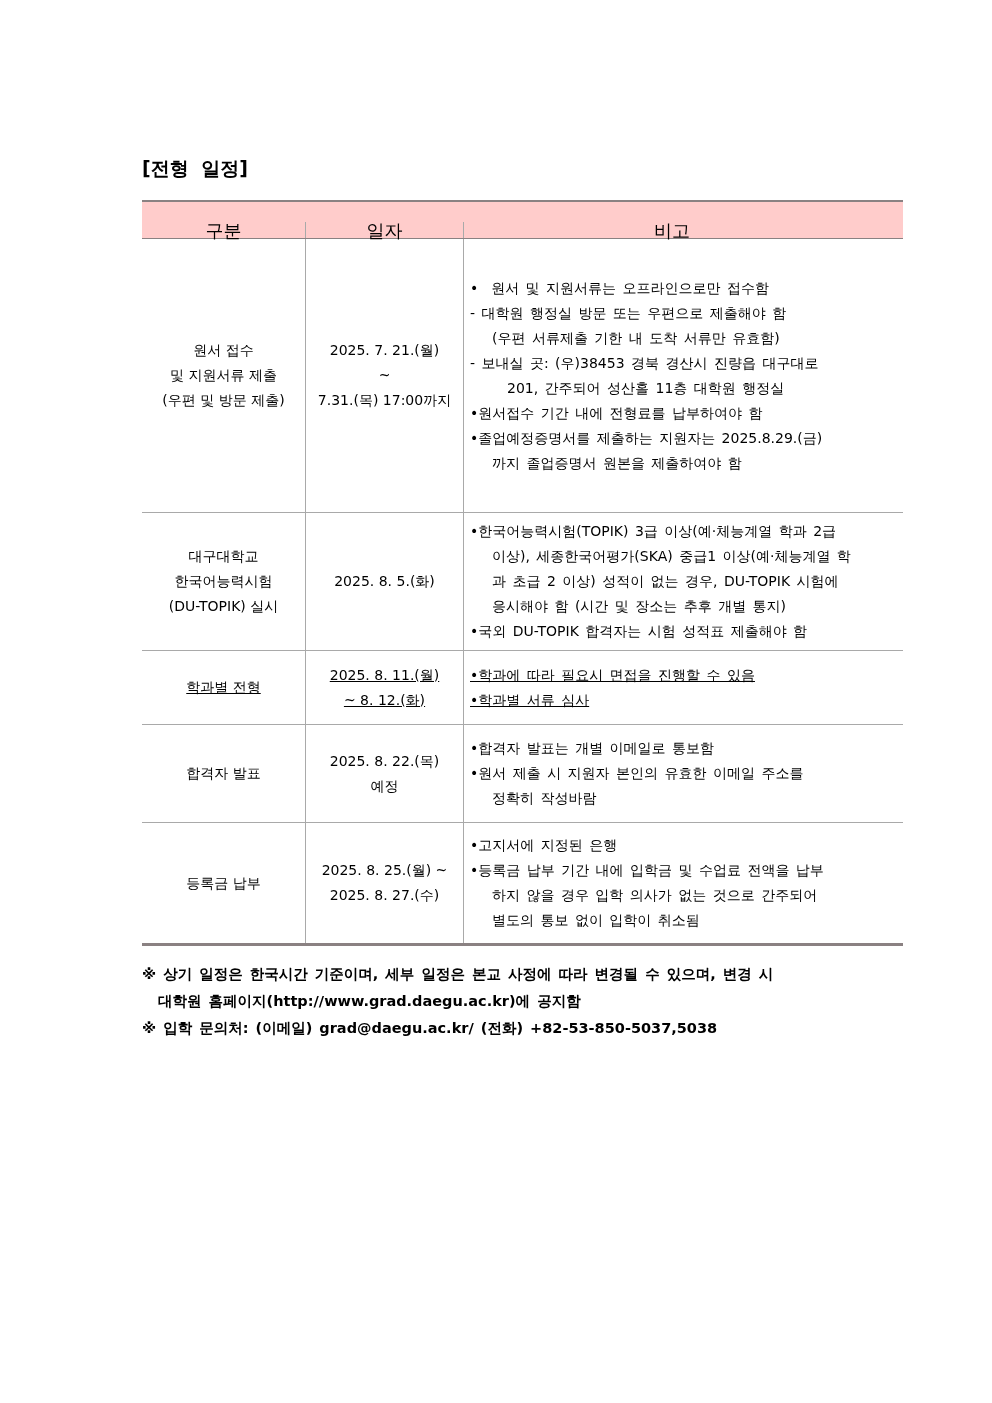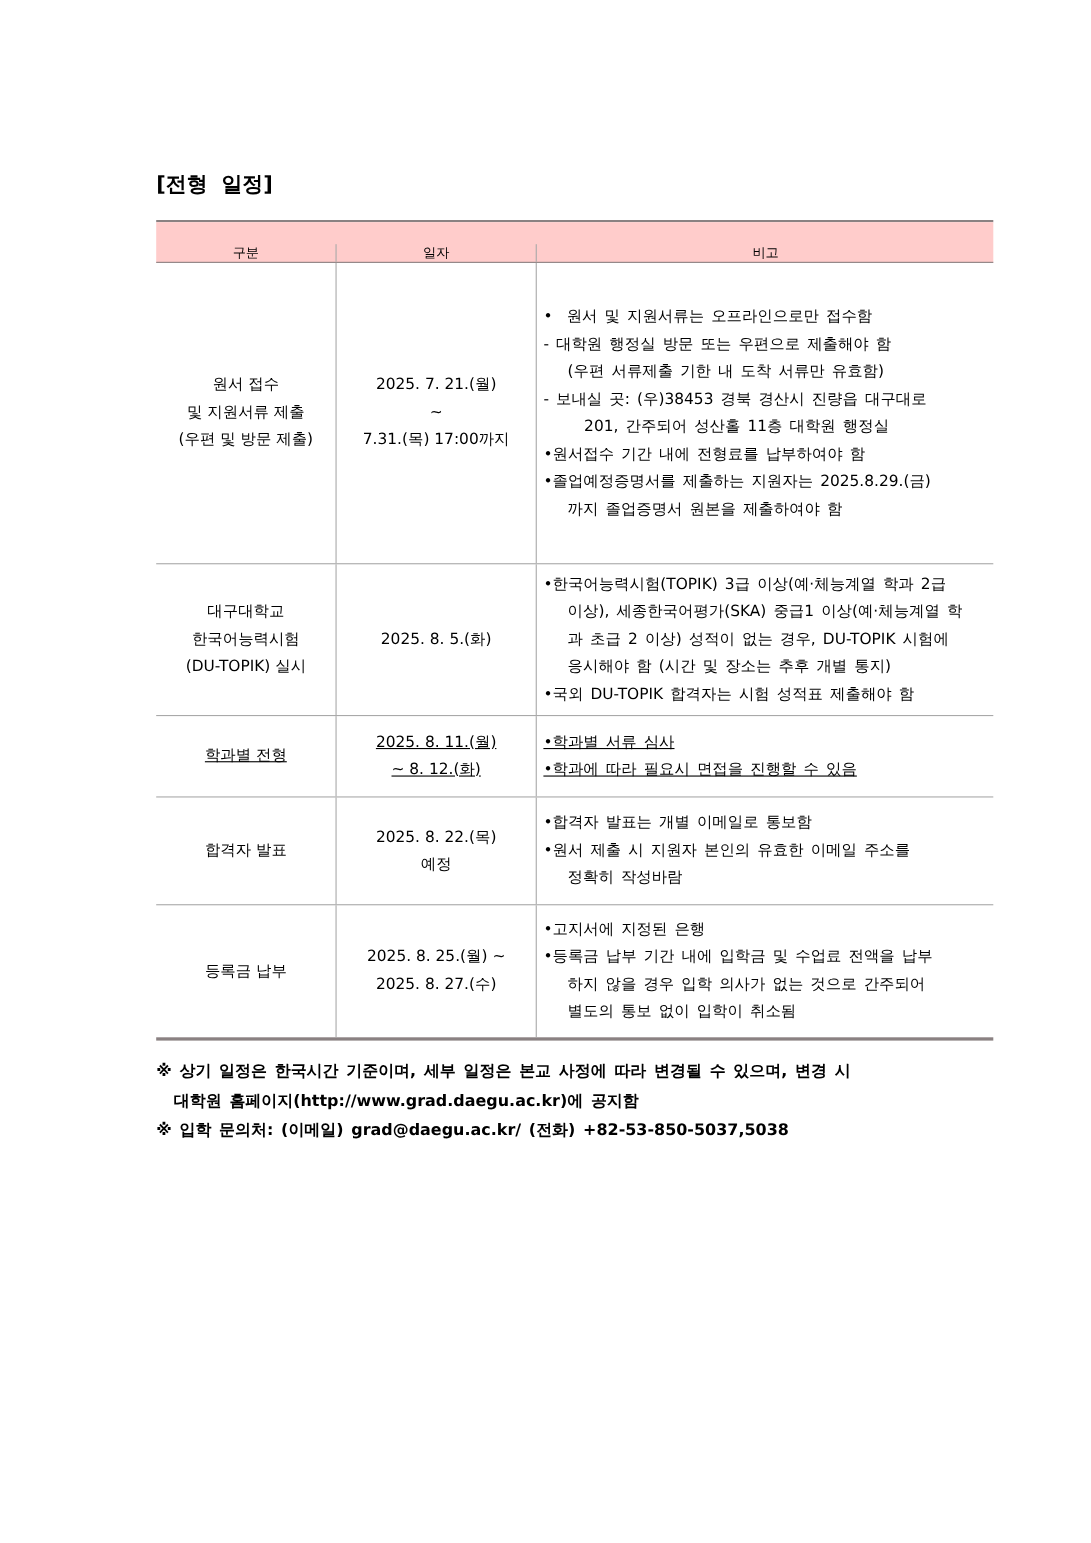--- a/index.html
+++ b/index.html
@@ -57,36 +57,36 @@
     justify-content: center;
     font-size: 14px;
     line-height: 25px;
   }
   .c-cat {
     width: 163px;
     align-items: center;
     text-align: center;
   }
   .c-date {
-    width: 183px;
+    width: 159px;
     align-items: center;
     text-align: center;
     border-left: 1px solid var(--border-light);
     border-right: 1px solid var(--border-light);
   }
   .c-notes {
     width: 415px;
     padding: 4px 5px 4px 6px;
     align-items: stretch;
   }
   .th {
     justify-content: center;
     align-items: center;
     text-align: center;
-    font-size: 12px;
+    font-size: 18px;
     margin-top: 20px;
   }
   .t-header .c-date { border-left: 1px solid var(--border-light); border-right: 1px solid var(--border-light); }
   .nline {
     white-space: pre-wrap;
     word-spacing: 2px;
   }
   .ind-0 { margin-left: 0; }
   .ind-h { margin-left: 22px; }
   .ind-1 { }
@@ -159,22 +159,22 @@
           </div>
           <div class="t-row">
             <div class="cell c-cat">
               <div>학과별 전형</div>
             </div>
             <div class="cell c-date">
               <div>2025. 8. 11.(월)</div>
               <div>~ 8. 12.(화)</div>
             </div>
             <div class="cell c-notes">
+              <div class="nline ind-0">•학과에 따라 필요시 면접을 진행할 수 있음</div>
               <div class="nline ind-0">•학과별 서류 심사</div>
-              <div class="nline ind-0">•학과에 따라 필요시 면접을 진행할 수 있음</div>
             </div>
           </div>
           <div class="t-row">
             <div class="cell c-cat">
               <div>합격자 발표</div>
             </div>
             <div class="cell c-date">
               <div>2025. 8. 22.(목)</div>
               <div>예정</div>
             </div>

